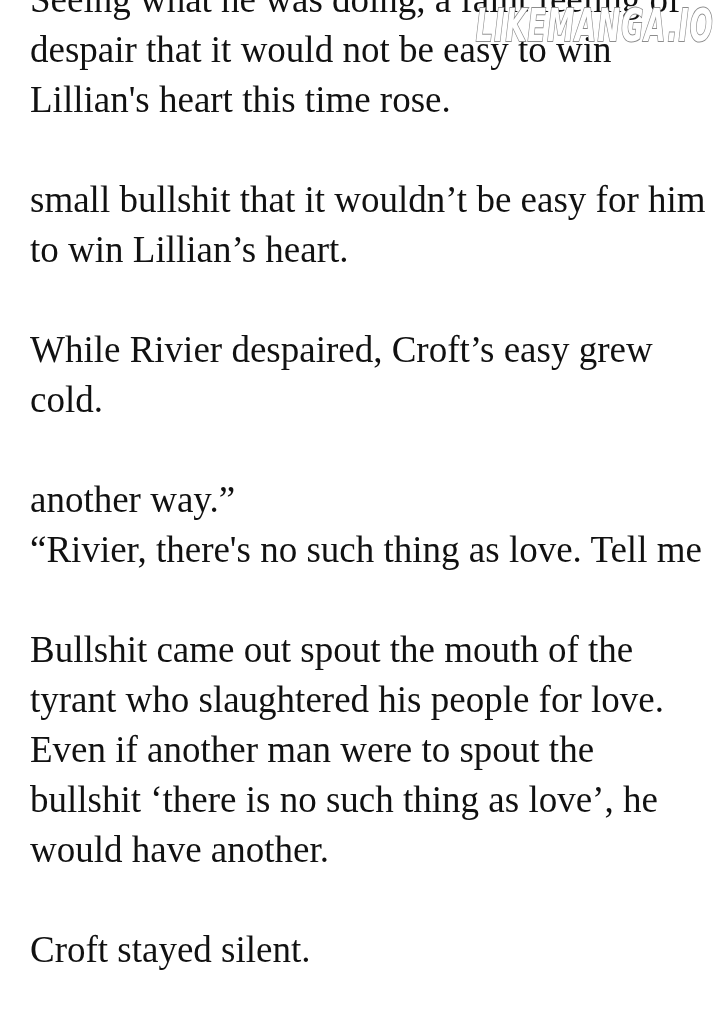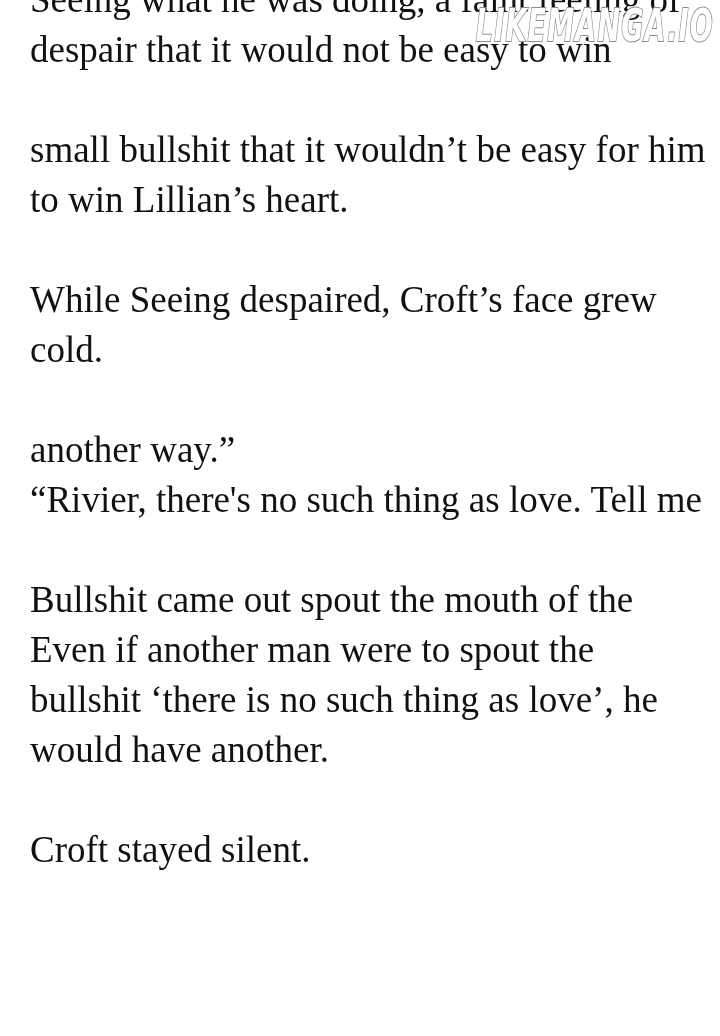--- a/index.html
+++ b/index.html
@@ -54,35 +54,37 @@
 </style>
 </head>
 <body style="background: rgb(255, 255, 255);">
 
 <div class="page">
   <div class="watermark" style="color: rgb(255, 255, 255); -webkit-text-stroke: 2px rgb(140, 140, 140);">LIKEMANGA.IO</div>
   <div class="text-block" style="color: rgb(17, 17, 17);">
       <div class="paragraph">
         <div class="text-line">Seeing what he was doing, a faint feeling of</div>
         <div class="text-line">despair that it would not be easy to win</div>
+        <div class="text-line">Lillian's heart this time rose.</div>
       </div>
       <div class="paragraph">
         <div class="text-line">small bullshit that it wouldn’t be easy for him</div>
         <div class="text-line">to win Lillian’s heart.</div>
       </div>
       <div class="paragraph">
-        <div class="text-line">While Seeing despaired, Croft’s face grew</div>
+        <div class="text-line">While Rivier despaired, Croft’s easy grew</div>
         <div class="text-line">cold.</div>
       </div>
       <div class="paragraph">
         <div class="text-line">another way.”</div>
         <div class="text-line">“Rivier, there's no such thing as love. Tell me</div>
       </div>
       <div class="paragraph">
         <div class="text-line">Bullshit came out spout the mouth of the</div>
+        <div class="text-line">tyrant who slaughtered his people for love.</div>
         <div class="text-line">Even if another man were to spout the</div>
         <div class="text-line">bullshit ‘there is no such thing as love’, he</div>
         <div class="text-line">would have another.</div>
       </div>
       <div class="paragraph">
         <div class="text-line">Croft stayed silent.</div>
       </div>
     </div>
 </div>
 

